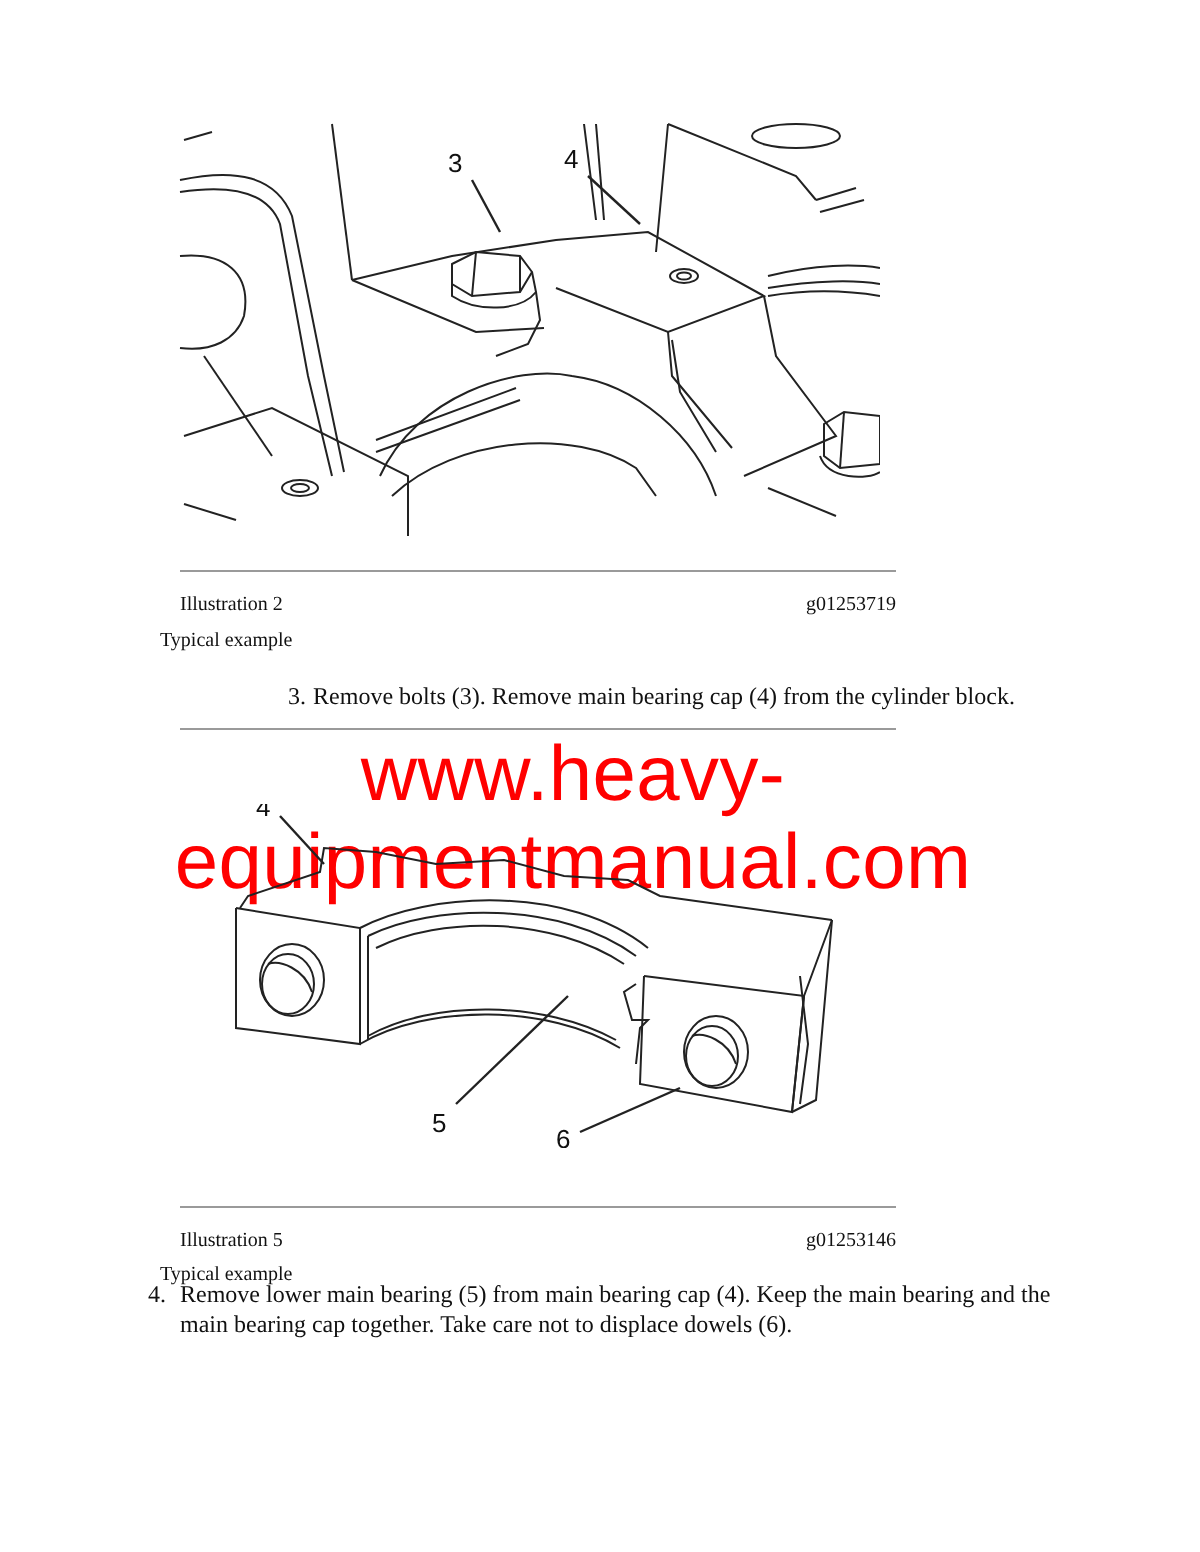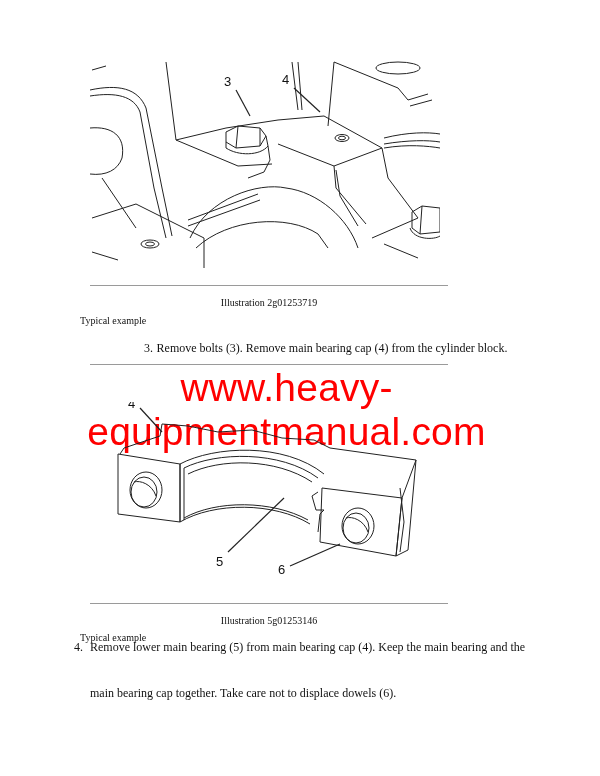--- a/index.html
+++ b/index.html
@@ -1,24 +1,24 @@
 <!DOCTYPE html>
 <html><head>
 <meta charset="utf-8">
 <style>
   html, body { margin: 0; padding: 0; background: #ffffff; }
   body { width: 600px; height: 776px; position: relative; overflow: hidden; font-family: "Liberation Serif", serif; color: #111; }
   .illus { position: absolute; background: #fff; }
   .illus svg { display: block; }
   .rule { position: absolute; left: 90px; width: 358px; height: 0; border-top: 1.5px solid #9a9a9a; }
-  .cap-row { position: absolute; left: 90px; width: 358px; font-size: 10px; display: flex; justify-content: center; }
+  .cap-row { position: absolute; left: 90px; width: 358px; font-size: 10px; display: flex; justify-content: space-between; }
   .cap-sub { position: absolute; left: 80px; font-size: 10px; }
   .step { position: absolute; left: 74px; font-size: 12px; line-height: 15px; width: 500px; }
   .step .num { display: inline-block; width: 16px; }
-  .step .cont { padding-left: 16px; display: block; margin-top: 31px; }
+  .step .cont { padding-left: 16px; display: block; }
   .watermark { position: absolute; left: 0; width: 573px; top: 366px; text-align: center; font-family: "Liberation Sans", sans-serif; font-size: 39px; color: #ff0000; letter-spacing: 0.2px; }
   .callout { font-family: "Liberation Sans", sans-serif; font-size: 13px; fill: #111; }
 </style>
 </head>
 <body>
 
 <div class="illus" style="left:88px; top:48px; width:352px; height:220px;">
   <svg width="352" height="220" viewBox="0 0 352 220" fill="none" stroke="#222" stroke-width="1">
 
     <path d="M4 22 L18 18"></path>

